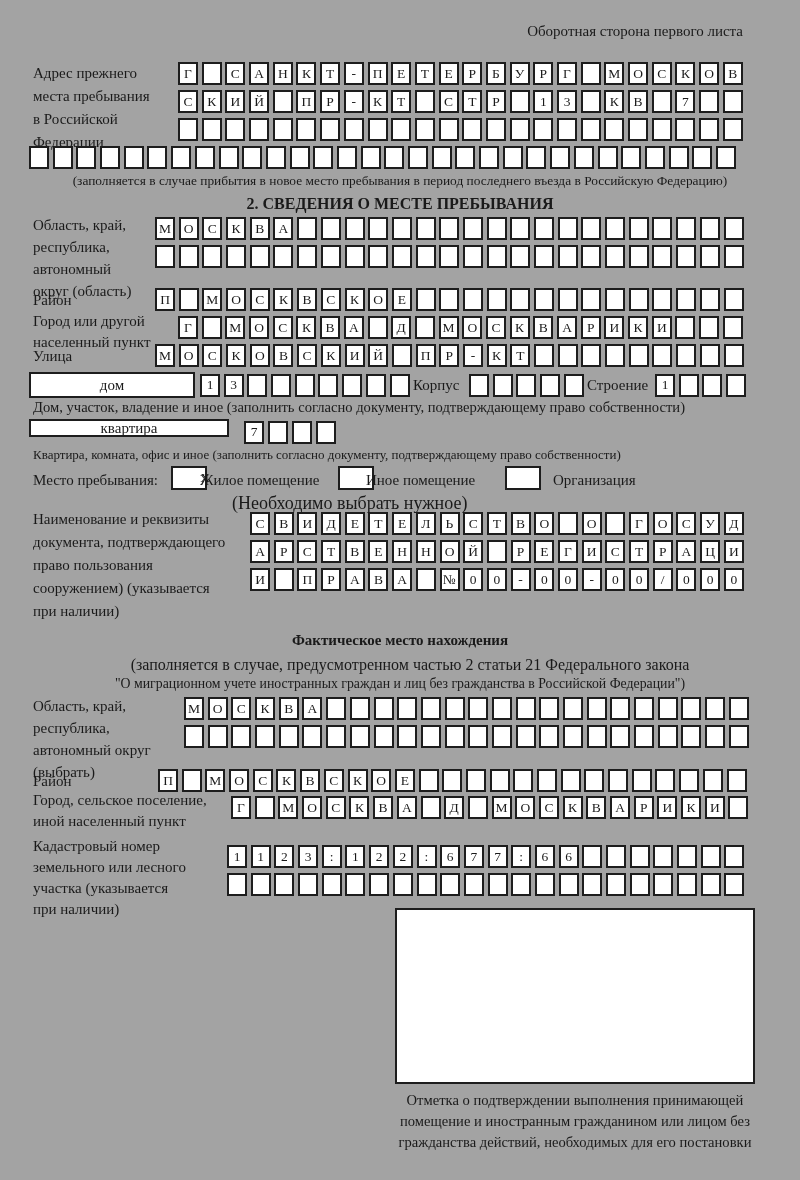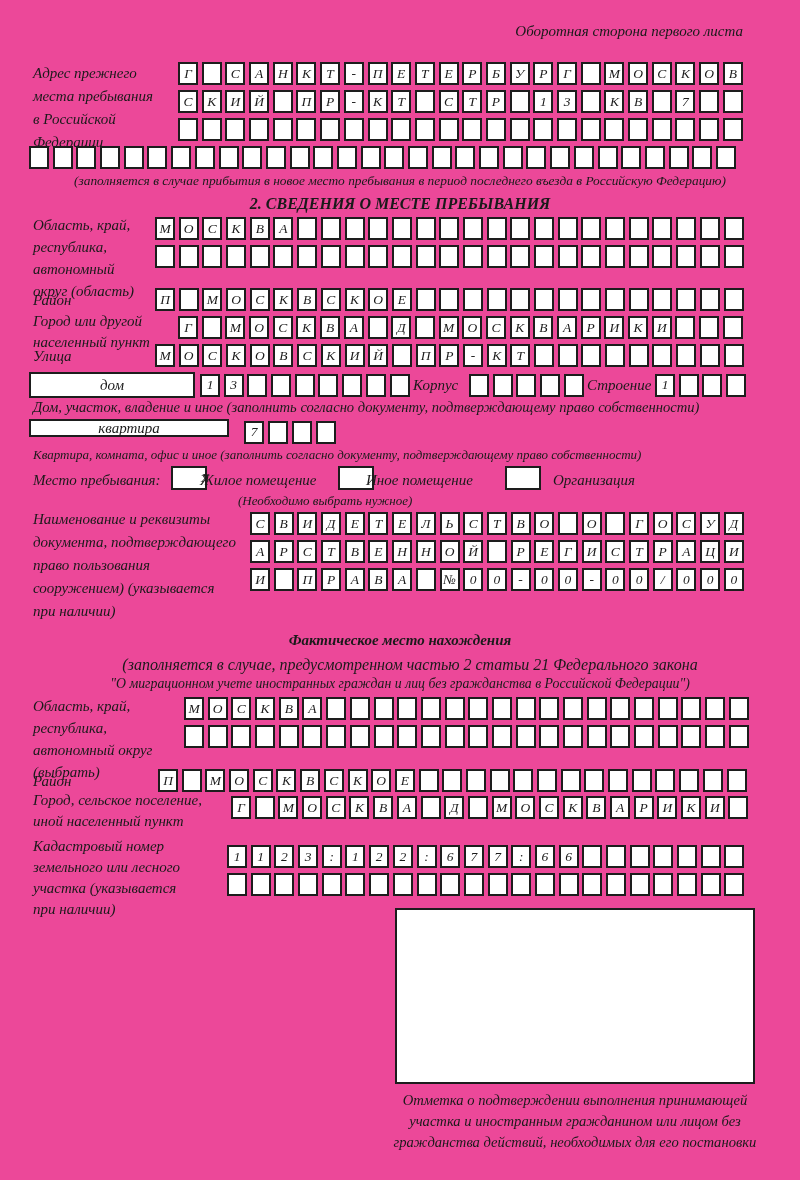--- a/index.html
+++ b/index.html
@@ -1,17 +1,17 @@
 <!DOCTYPE html>
 <html><head>
 <meta charset="utf-8">
 <style>
   html,body{margin:0;padding:0;background:#ffffff;}
-  .page{position:relative;width:800px;height:1180px;background:#ec4899;overflow:hidden;
-        font-family:"Liberation Serif","DejaVu Serif",serif;color:#1a1a1a;font-style:italic;}
+  .page{position:relative;width:800px;height:1180px;background:#a3a3a3;overflow:hidden;
+        font-family:"Liberation Serif","DejaVu Serif",serif;color:#1a1a1a;}
   .abs{position:absolute;padding-left:32px;}
   .boxrow{position:absolute;display:flex;gap:3.7px;}
   .cell{box-sizing:border-box;flex:none;width:20px;height:23px;border:2px solid #1d1d1d;
         display:flex;align-items:center;justify-content:center;font-size:13.5px;line-height:1;background:#fff;}
   .label{position:absolute;font-size:15px;line-height:22px;white-space:nowrap;}
   .ln{display:block;}
   .note{position:absolute;font-size:13.4px;white-space:nowrap;}
   .center{left:0;right:0;text-align:center;white-space:normal;}
   .title{position:absolute;font-weight:bold;}
   .widebox{box-sizing:border-box;border:2px solid #1d1d1d;display:flex;align-items:center;
@@ -338,21 +338,21 @@
   </div>
   <div class="note" style="left:33px;top:447px;font-size:13px;">Квартира, комната, офис и иное (заполнить согласно документу, подтверждающему право собственности)</div>
 
   <div class="label" style="left:33px;top:469px;">Место пребывания:</div>
   <div class="cell abs" style="left:171px;top:466px;height:24px;">X</div>
   <div class="label" style="left:200px;top:469px;">Жилое помещение</div>
   <div class="cell abs" style="left:338px;top:466px;height:24px;"></div>
   <div class="label" style="left:366px;top:469px;">Иное помещение</div>
   <div class="cell abs" style="left:505px;top:466px;height:24px;"></div>
   <div class="label" style="left:553px;top:469px;">Организация</div>
-  <div class="note" style="left:238px;top:493px;font-size:13px;">(Необходимо выбрать нужное)</div>
+  <div class="note" style="left:232px;top:493px;font-size:18px;">(Необходимо выбрать нужное)</div>
 
   <div class="label" style="left:33px;top:508px;line-height:23px;">
       <span class="ln">Наименование и реквизиты</span>
       <span class="ln">документа, подтверждающего</span>
       <span class="ln">право пользования</span>
       <span class="ln">сооружением) (указывается</span>
       <span class="ln">при наличии)</span>
     </div>
   <div class="boxrow" style="left:250px;top:512px;">
       <div class="cell">С</div>
@@ -596,17 +596,17 @@
       <div class="cell"></div>
       <div class="cell"></div>
       <div class="cell"></div>
       <div class="cell"></div>
       <div class="cell"></div>
     </div>
 
   <div class="stampbox abs" style="left:395px;top:908px;width:360px;height:176px;"></div>
   <div class="caption" style="left:388px;top:1090px;width:374px;">
       <span class="ln">Отметка о подтверждении выполнения принимающей</span>
-      <span class="ln">участка и иностранным гражданином или лицом без</span>
+      <span class="ln">помещение и иностранным гражданином или лицом без</span>
       <span class="ln">гражданства действий, необходимых для его постановки</span>
     </div>
 
 </div>
 
 </body></html>

